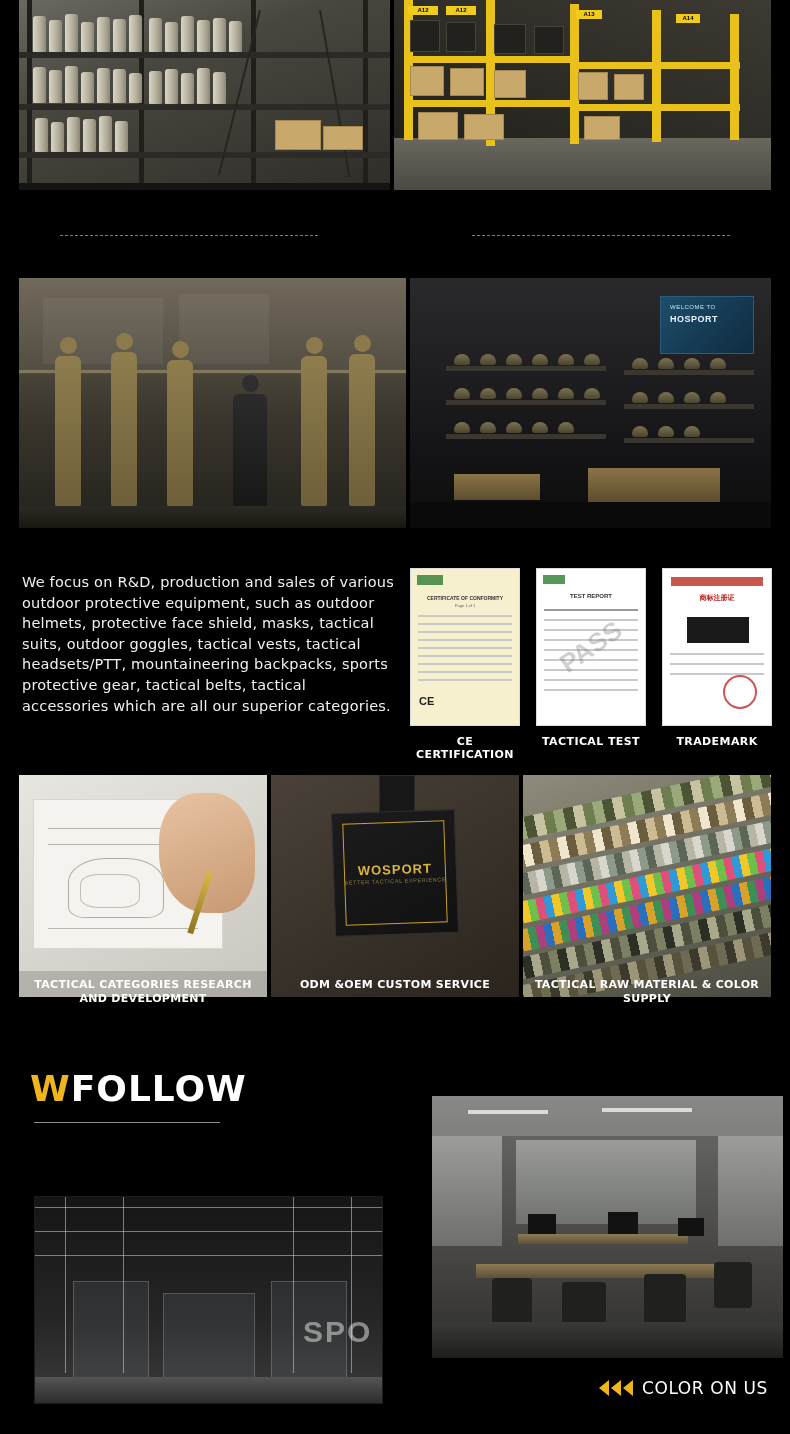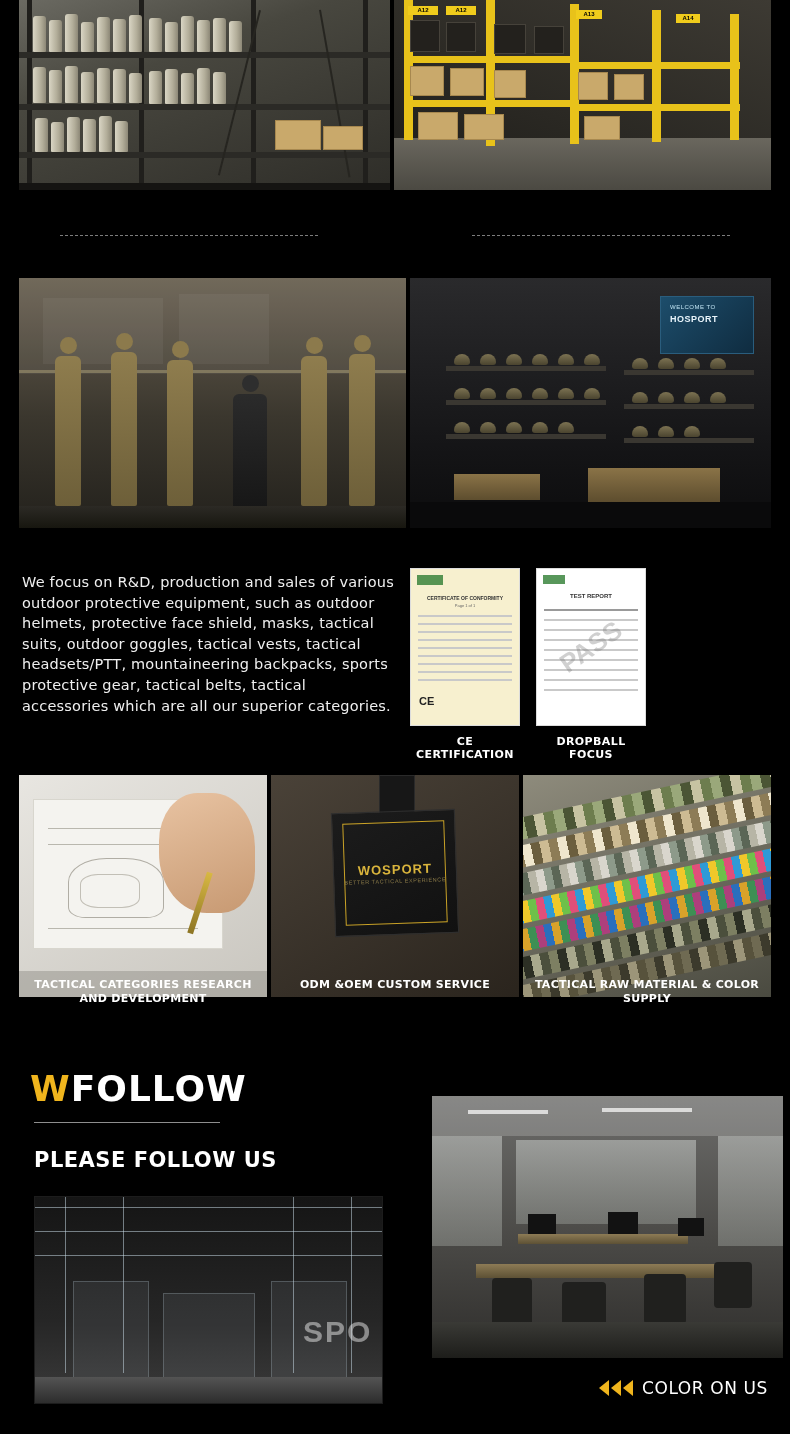--- a/index.html
+++ b/index.html
@@ -497,23 +497,35 @@
         <div class="cert-line" style="top:50px"></div>
         <div class="cert-line" style="top:60px"></div>
         <div class="cert-line" style="top:70px"></div>
         <div class="cert-line" style="top:80px"></div>
         <div class="cert-line" style="top:90px"></div>
         <div class="cert-line" style="top:100px"></div>
         <div class="cert-line" style="top:110px"></div>
         <div class="cert-line" style="top:120px"></div>
         <div class="watermark">PASS</div>
       </div>
-      <div class="cert-caption">DROPBALL FOCUS</div>
-    </div>
-
+      <div class="cert-caption">TACTICAL TEST</div>
+    </div>
+
+    <div class="cert-col">
+      <div class="cert-img">
+        <div class="cert-head-red"></div>
+        <div style="position:absolute;left:8px;top:24px;right:8px;font-size:7px;color:#b71c1c;text-align:center;font-weight:bold;">商标注册证</div>
+        <div style="position:absolute;left:24px;top:48px;width:62px;height:26px;background:#1a1a1a;"></div>
+        <div class="cert-line" style="top:84px"></div>
+        <div class="cert-line" style="top:94px"></div>
+        <div class="cert-line" style="top:104px"></div>
+        <div class="cert-red-seal" style="right:14px; bottom:16px;"></div>
+      </div>
+      <div class="cert-caption">TRADEMARK</div>
+    </div>
   </div>
 
   <div class="services">
 
     <div class="photo svc svc1">
       <div class="blueprint">
         <div class="bp-line" style="left:14px; top:28px; width:150px;"></div>
         <div class="bp-line" style="left:14px; top:44px; width:120px;"></div>
         <div style="position:absolute;left:34px;top:58px;width:96px;height:60px;border:1px solid #b0ada4;border-radius:40% 40% 18% 18%;"></div>
         <div style="position:absolute;left:46px;top:74px;width:60px;height:34px;border:1px solid #c2bfb6;border-radius:30%;"></div>
@@ -547,21 +559,20 @@
   <div class="svc-captions">
     <div class="svc-caption svc-cap-1">TACTICAL CATEGORIES RESEARCH AND DEVELOPMENT</div>
     <div class="svc-caption svc-cap-2">ODM &amp;OEM CUSTOM SERVICE</div>
     <div class="svc-caption svc-cap-3">TACTICAL RAW MATERIAL &amp; COLOR SUPPLY</div>
   </div>
 
   <div class="brand">
     <span class="w">W</span><span>FOLLOW</span>
   </div>
   <div class="brand-rule"></div>
-  <div class="follow">PLEASE FOLLOW US</div>
 
   <div class="photo store-photo">
     <div class="neon" style="left:0; top:10px; width:349px; height:1px;"></div>
     <div class="neon" style="left:0; top:34px; width:349px; height:1px;"></div>
     <div class="neon" style="left:0; top:58px; width:349px; height:1px;"></div>
     <div class="neon" style="left:30px; top:0; width:1px; height:176px;"></div>
     <div class="neon" style="left:88px; top:0; width:1px; height:176px;"></div>
     <div class="neon" style="left:258px; top:0; width:1px; height:176px;"></div>
     <div class="neon" style="left:316px; top:0; width:1px; height:176px;"></div>
     <div class="doorGlass" style="left:128px; top:96px; width:92px; height:104px;"></div>

